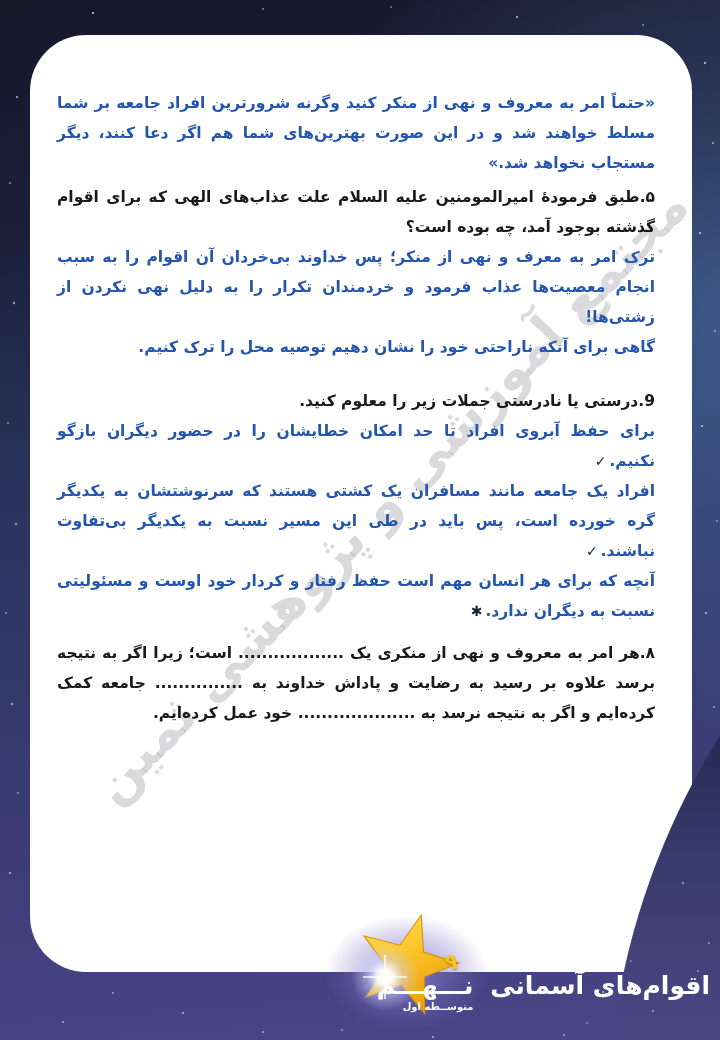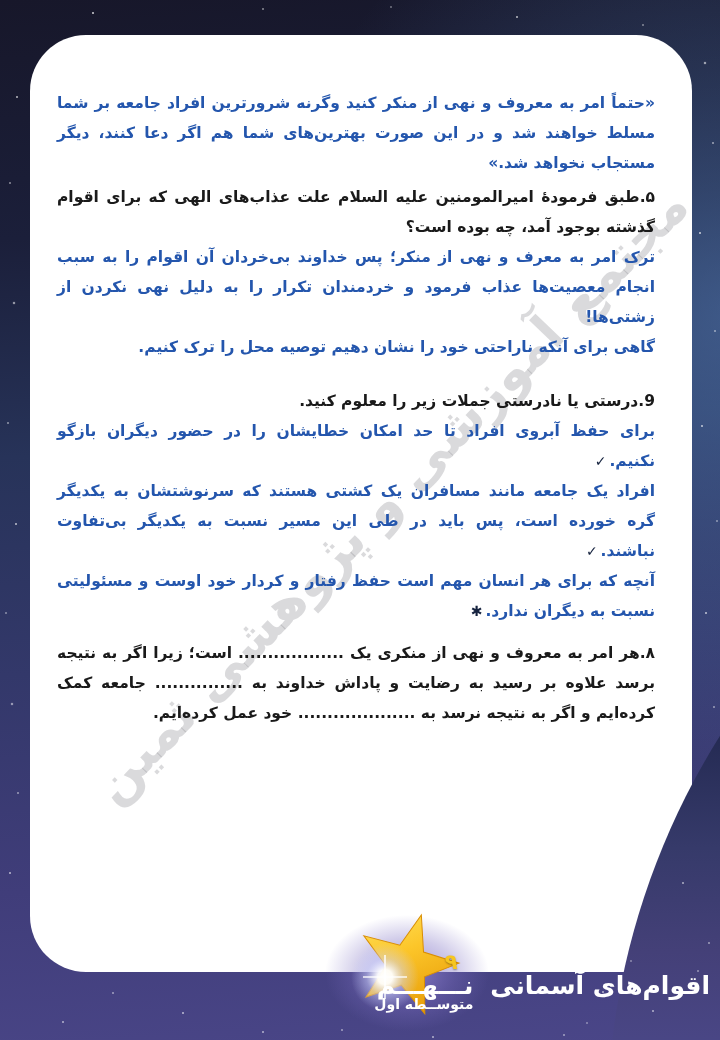--- a/index.html
+++ b/index.html
@@ -61,21 +61,21 @@
   .footer-logo{
     position:absolute;right:10px;top:971px;z-index:4;direction:rtl;
     color:#fff;font-weight:700;font-size:25px;white-space:nowrap;
   }
   .footer-logo .series-title{letter-spacing:0;}
   .grade{position:relative;display:inline-block;margin-right:8px;}
   .grade-num{
     position:absolute;top:-21px;right:16px;color:#f6c61f;font-size:21px;font-weight:700;
     text-shadow:0 1px 2px rgba(0,0,0,.35);
   }
-  .grade-level{position:absolute;bottom:-12px;right:0;font-size:14px;font-weight:700;color:#fff;letter-spacing:1px;}
+  .grade-level{position:absolute;bottom:-12px;right:0;font-size:10px;font-weight:700;color:#fff;letter-spacing:1px;}
 </style>
 </head>
 <body>
 
 <div class="sky-glow"></div>
 <div class="starfield"></div>
 
 <div class="card">
   <div class="watermark">مجتمع آموزشی و پژوهشی ثمین</div>
   <div class="content">

